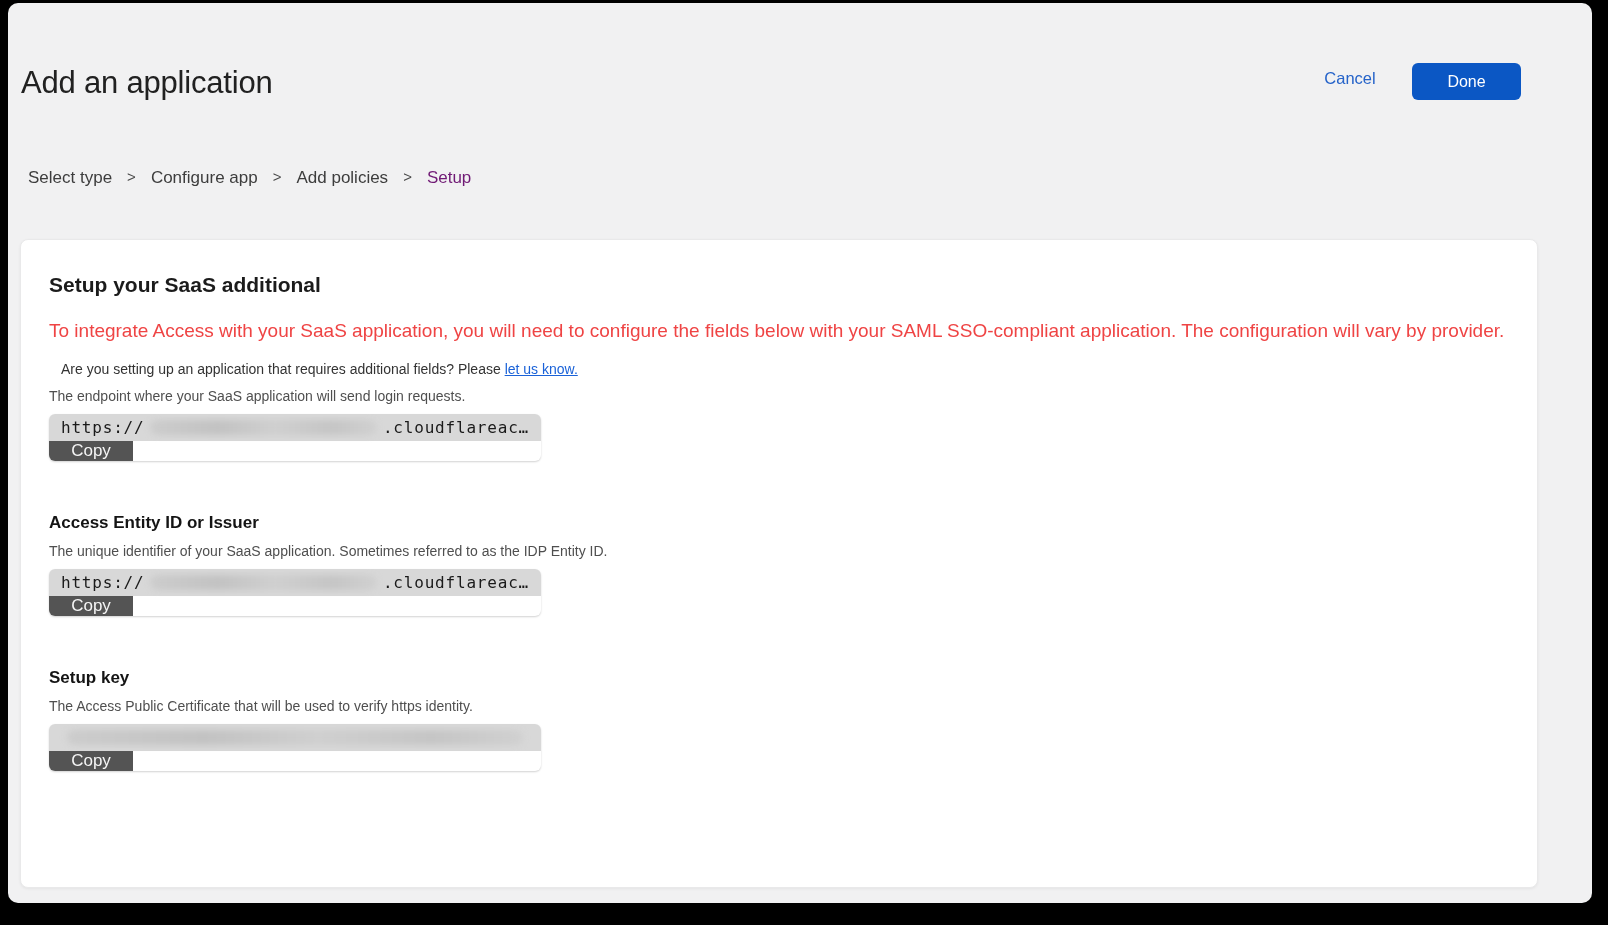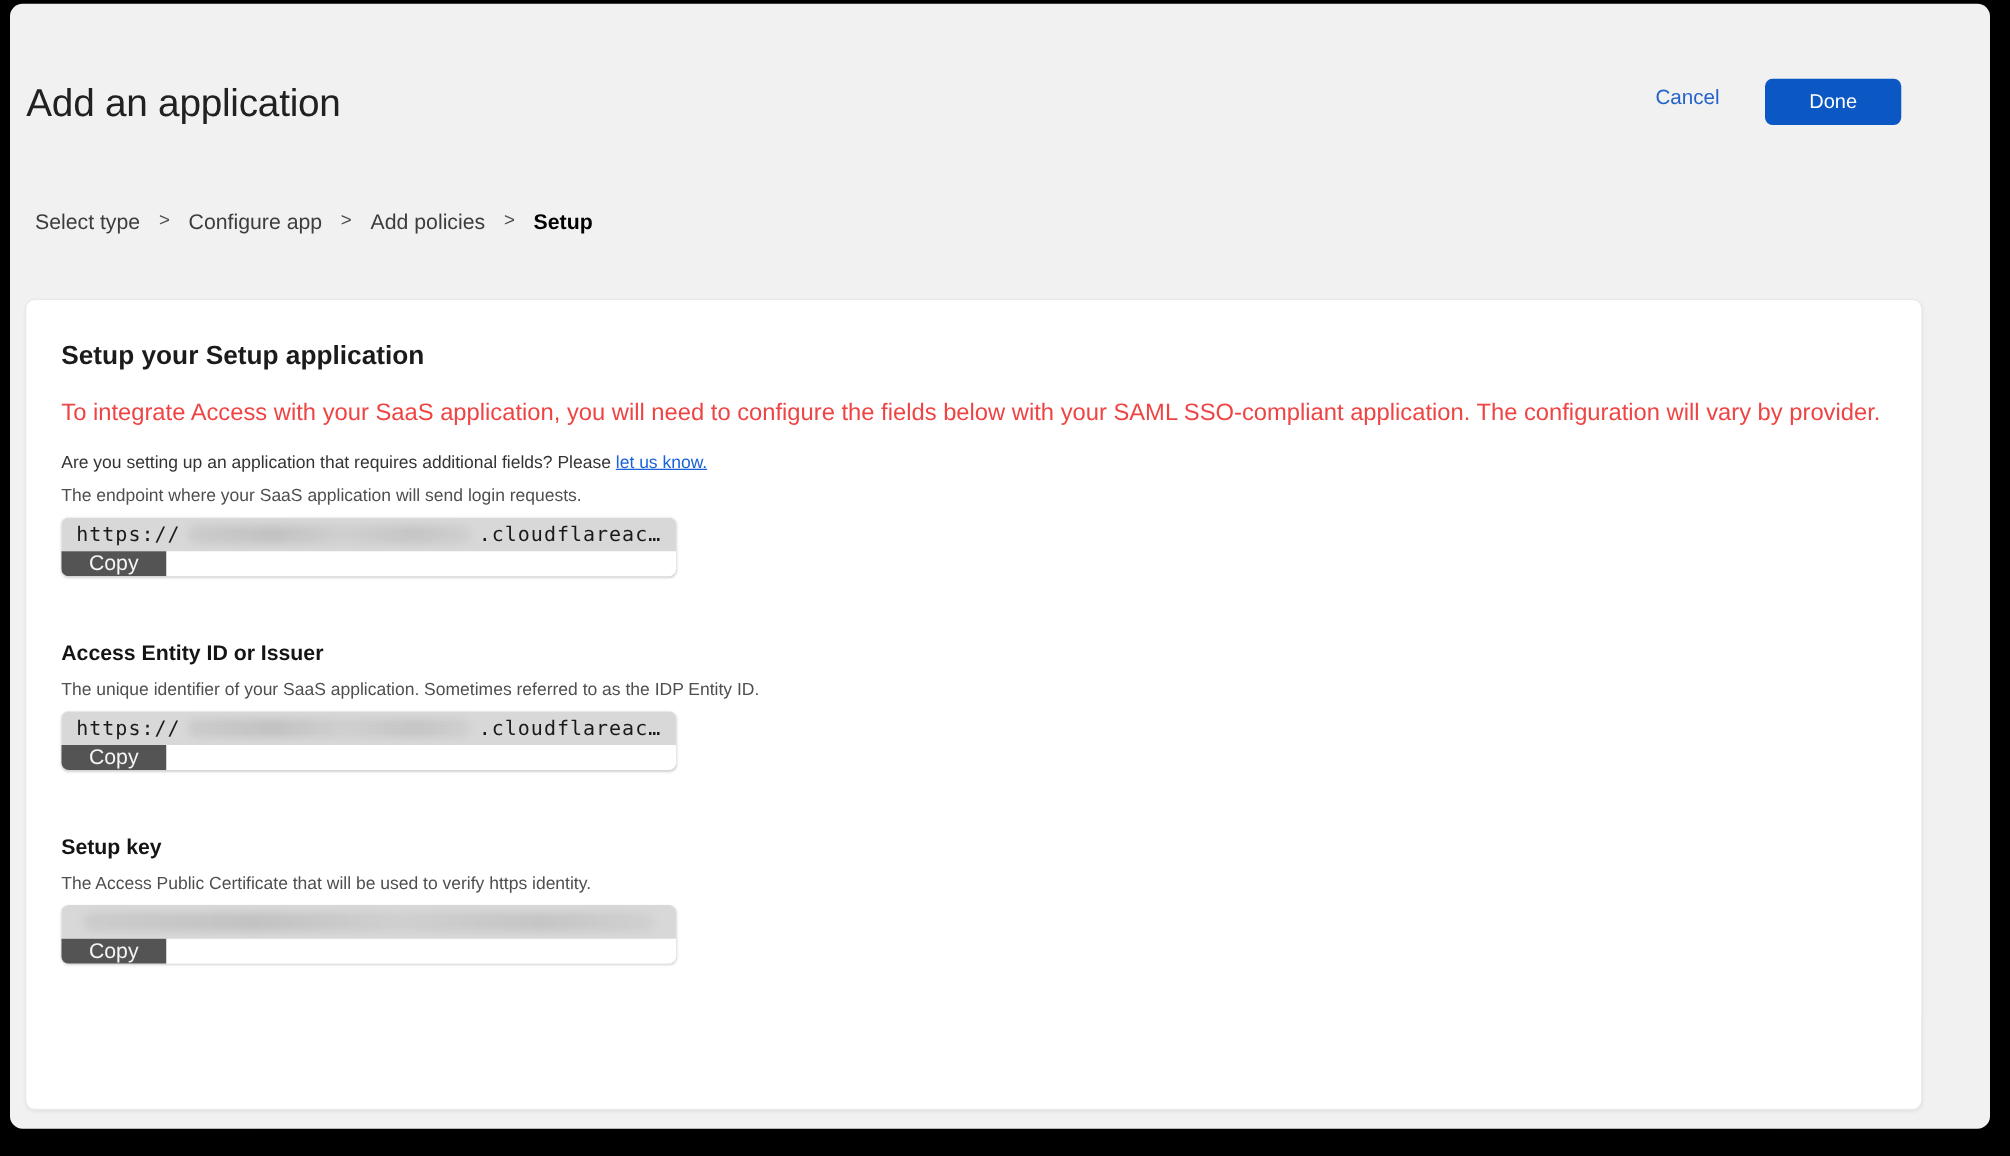--- a/index.html
+++ b/index.html
@@ -51,21 +51,21 @@
   .breadcrumb {
     position: absolute;
     left: 20px; top: 165px;
     font-size: 17px;
     color: #3d3d3d;
     display: flex;
     gap: 15px;
   }
   .crumb { color: #3d3d3d; }
   .crumb-sep { color: #4a4a4a; font-size: 15px; }
-  .crumb.active { color: #000000; font-weight: 700; }
+  .crumb.active { color: #701a75; font-weight: 400; }
 
   
   .card {
     position: absolute;
     left: 12px; top: 236px;
     width: 1518px; height: 649px;
     background: #ffffff;
     border: 1px solid #e9e9ea;
     border-radius: 8px;
     box-shadow: 0 1px 3px rgba(0,0,0,0.06);
@@ -81,20 +81,21 @@
     margin-top: 23px;
     font-size: 19px;
     color: #ef4444;
     line-height: 22px;
   }
   .card-note {
     margin-top: 19px;
     font-size: 14px;
     color: #333;
     line-height: 17px;
+    margin-left: 12px;
   }
   .card-note a {
     color: #1a62d8;
     text-decoration: underline;
     cursor: pointer;
   }
 
   
   .field-label {
     margin-top: 52px;
@@ -166,21 +167,21 @@
     <span class="crumb-sep">&gt;</span>
     <span class="crumb">Configure app</span>
     <span class="crumb-sep">&gt;</span>
     <span class="crumb">Add policies</span>
     <span class="crumb-sep">&gt;</span>
     <span class="crumb active">Setup</span>
   </nav>
 
   <section class="card">
 
-    <h2 class="card-heading">Setup your Setup application</h2>
+    <h2 class="card-heading">Setup your SaaS additional</h2>
 
     <p class="card-intro">To integrate Access with your SaaS application, you will need to configure the fields below with your SAML SSO-compliant application. The configuration will vary by provider.</p>
 
     <p class="card-note"><span>Are you setting up an application that requires additional fields? Please</span>&nbsp;<a>let us know.</a></p>
 
     <p class="field-desc">The endpoint where your SaaS application will send login requests.</p>
     <div class="field-box">
       <div class="field-value">
         <span class="mono">https://</span>
         <span class="redacted-blur"></span>

